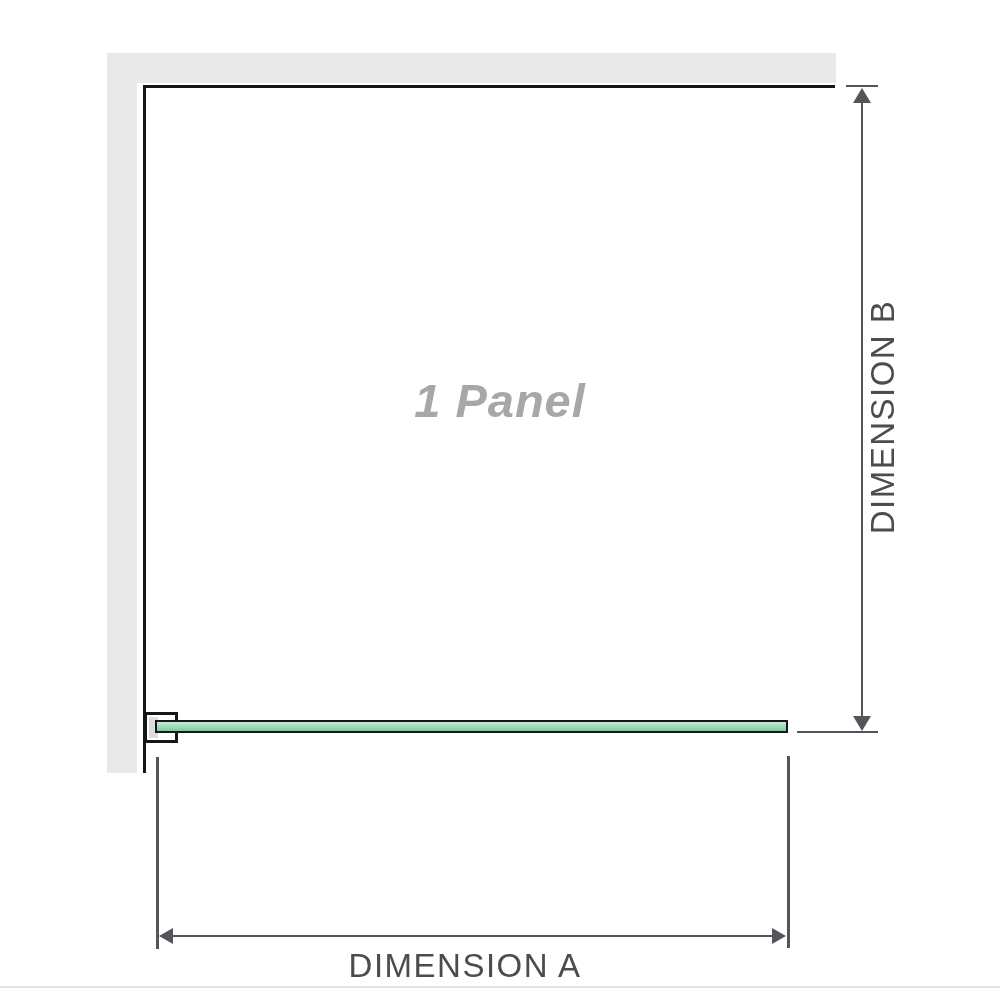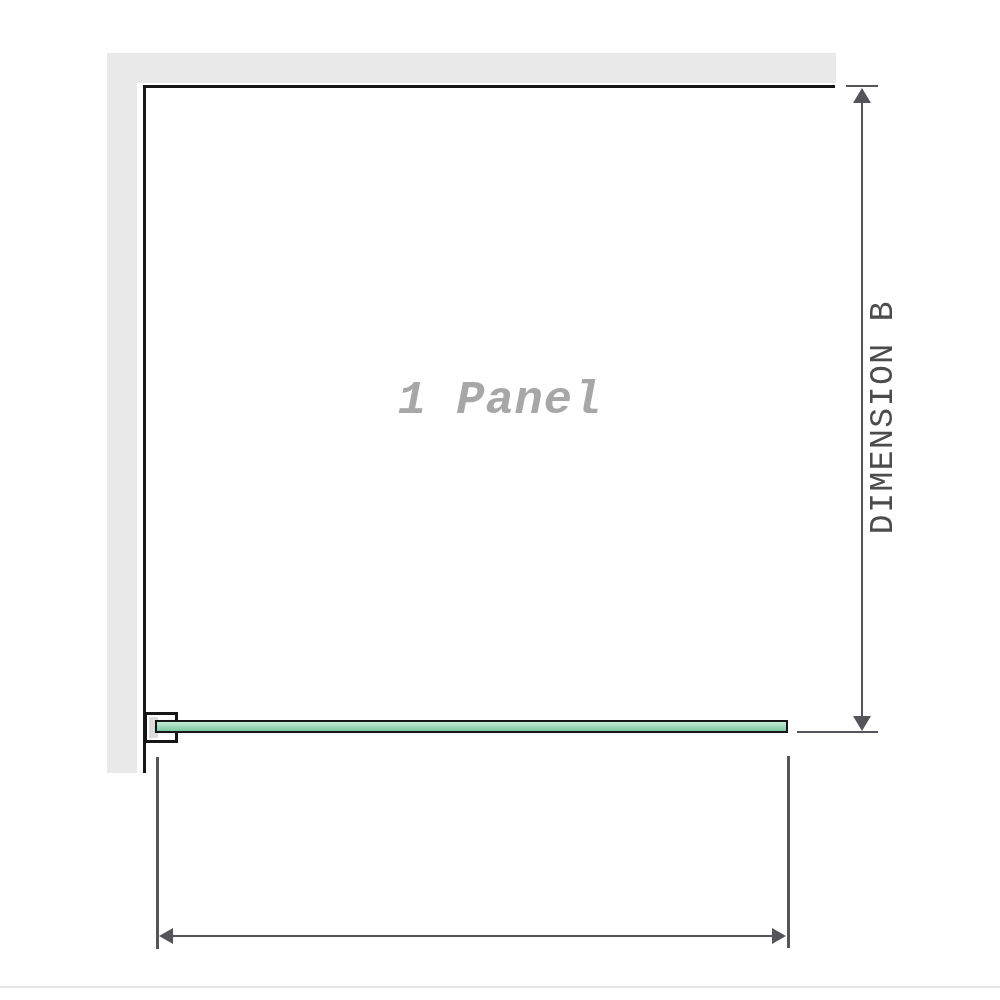--- a/index.html
+++ b/index.html
@@ -6,21 +6,21 @@
     margin: 0;
     padding: 0;
     background: #ffffff;
   }
   .stage {
     position: relative;
     width: 1000px;
     height: 1000px;
     background: #ffffff;
     overflow: hidden;
-    font-family: Liberation Mono, monospace;
+    font-family: Liberation Sans, sans-serif;
   }
   .abs { position: absolute; }
 
   
   .wall-top {
     left: 107px; top: 53px;
     width: 729px; height: 30px;
     background: var(--wall-gray);
   }
   .wall-left {
@@ -165,16 +165,17 @@
   <div class="abs dim dimb-tick-bot"></div>
   <div class="abs dimb-arrow-up"></div>
   <div class="abs dimb-arrow-down"></div>
   <div class="abs dim-label dimb-label">DIMENSION B</div>
 
   <div class="abs dim dima-line"></div>
   <div class="abs dim dima-tick-left"></div>
   <div class="abs dim dima-tick-right"></div>
   <div class="abs dima-arrow-left"></div>
   <div class="abs dima-arrow-right"></div>
+  <div class="abs dim-label dima-label">DIMENSION A</div>
 
   <div class="abs bottom-divider"></div>
 
 </div>
 
 </body></html>

